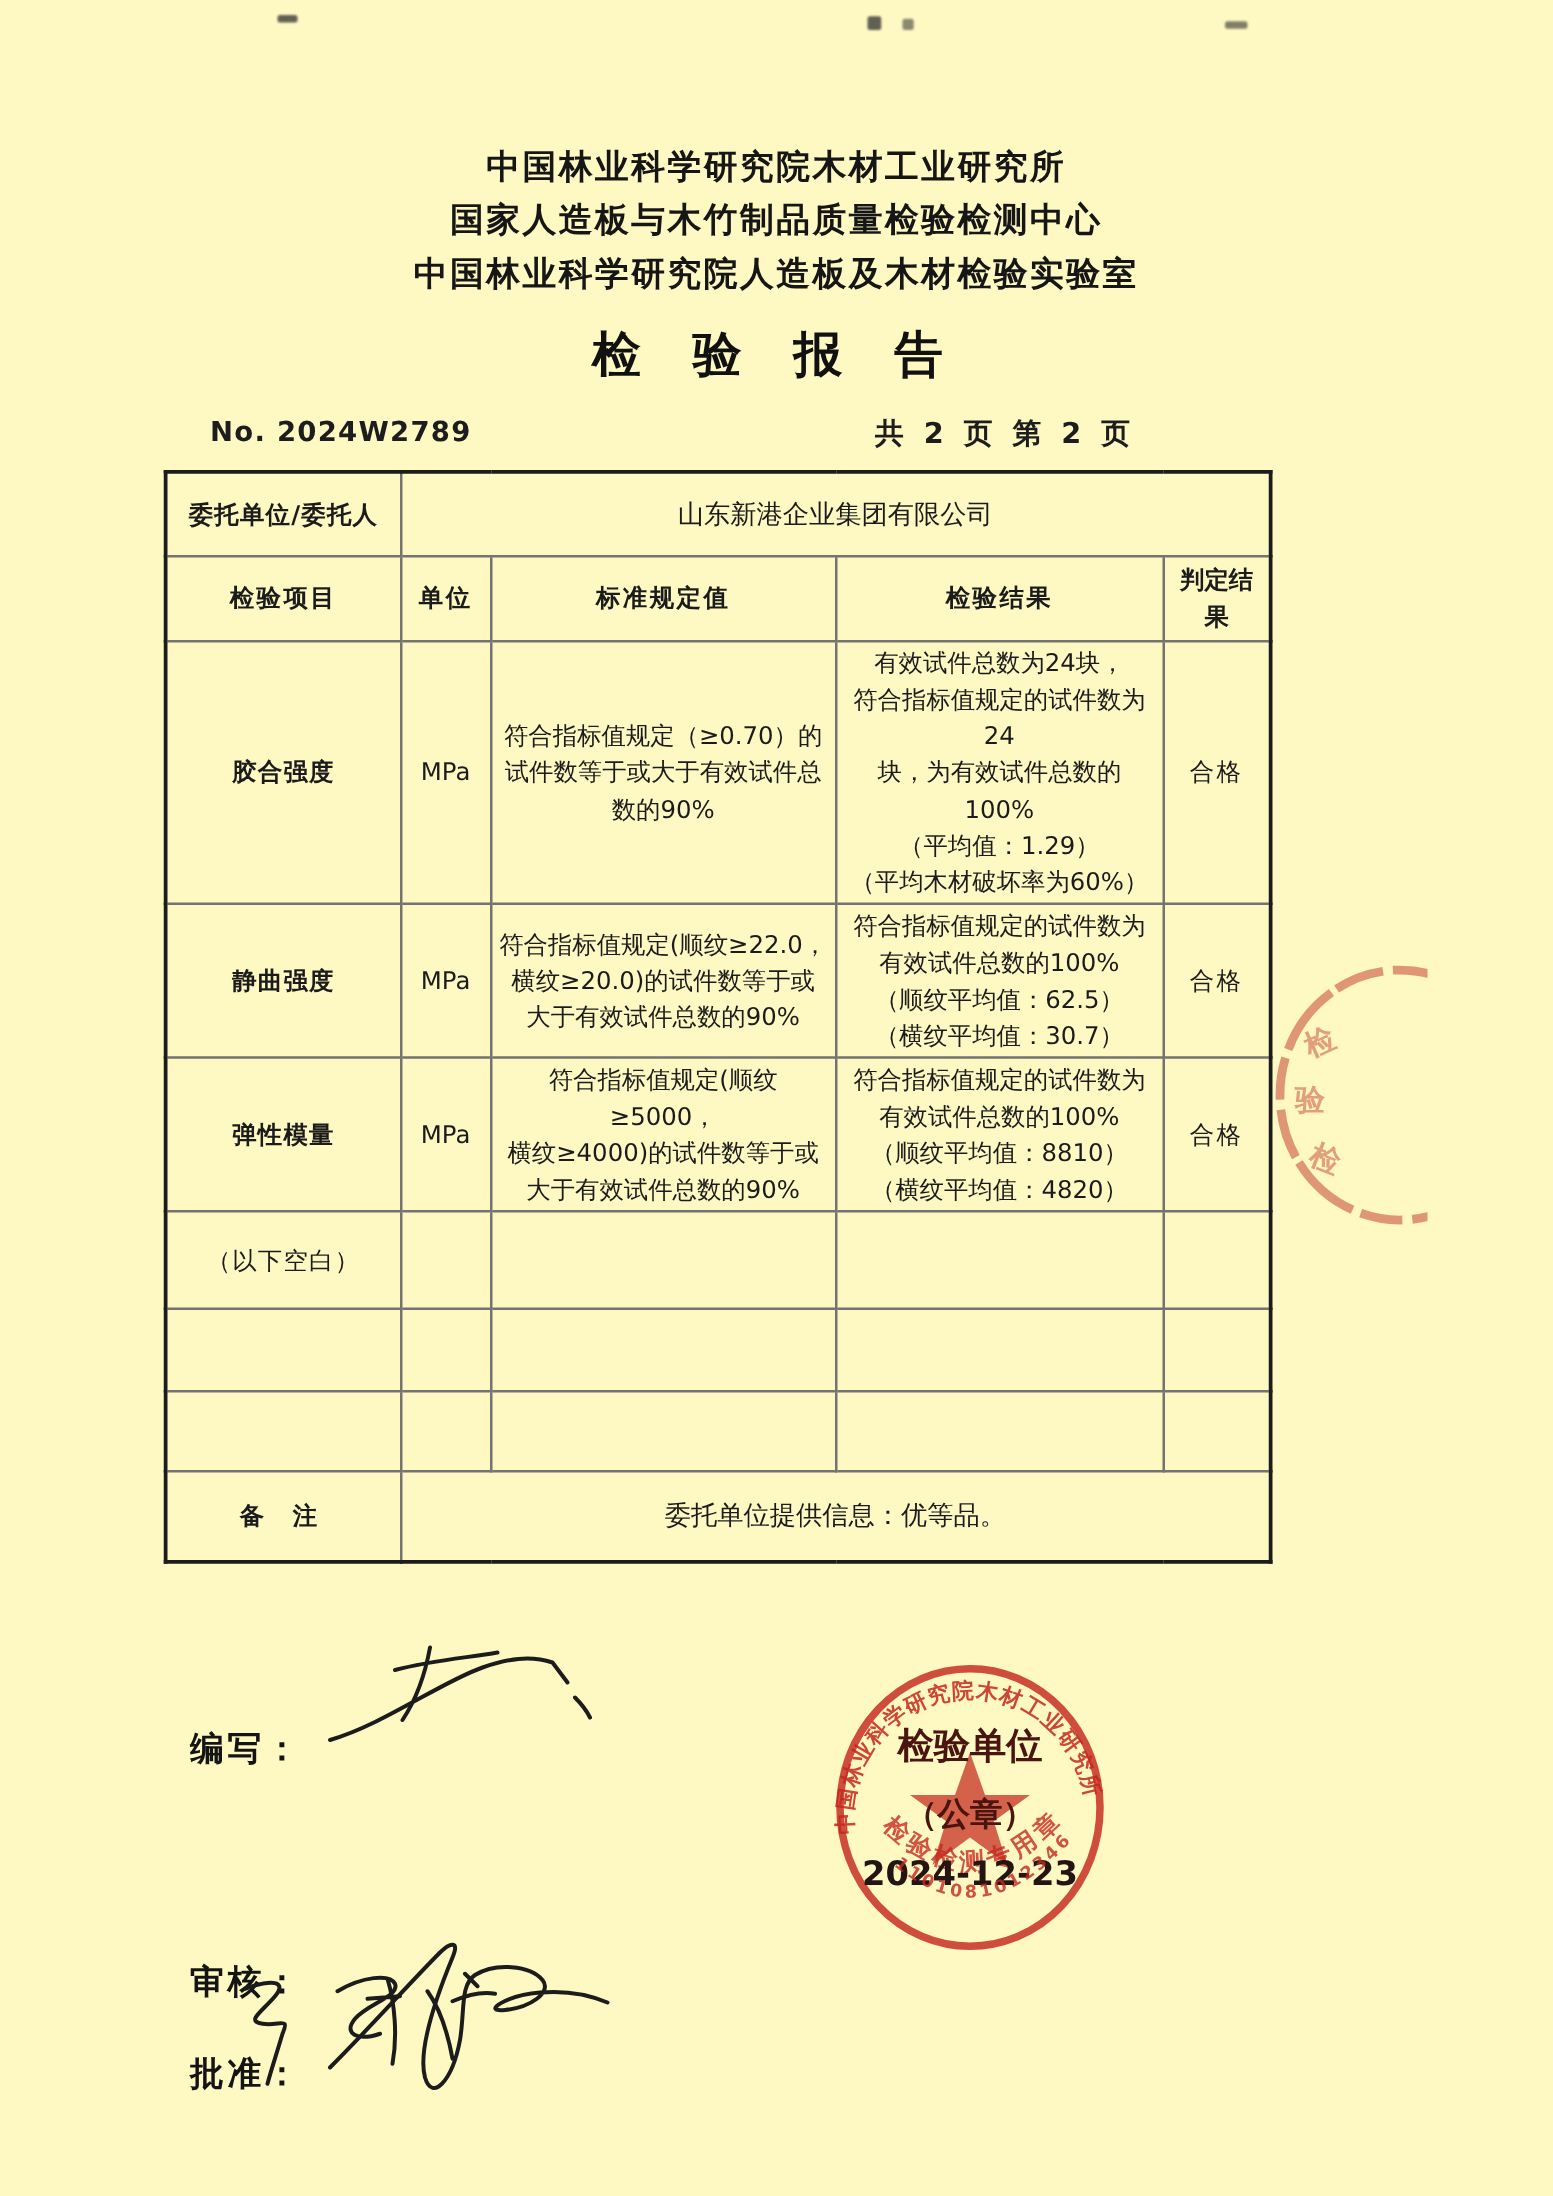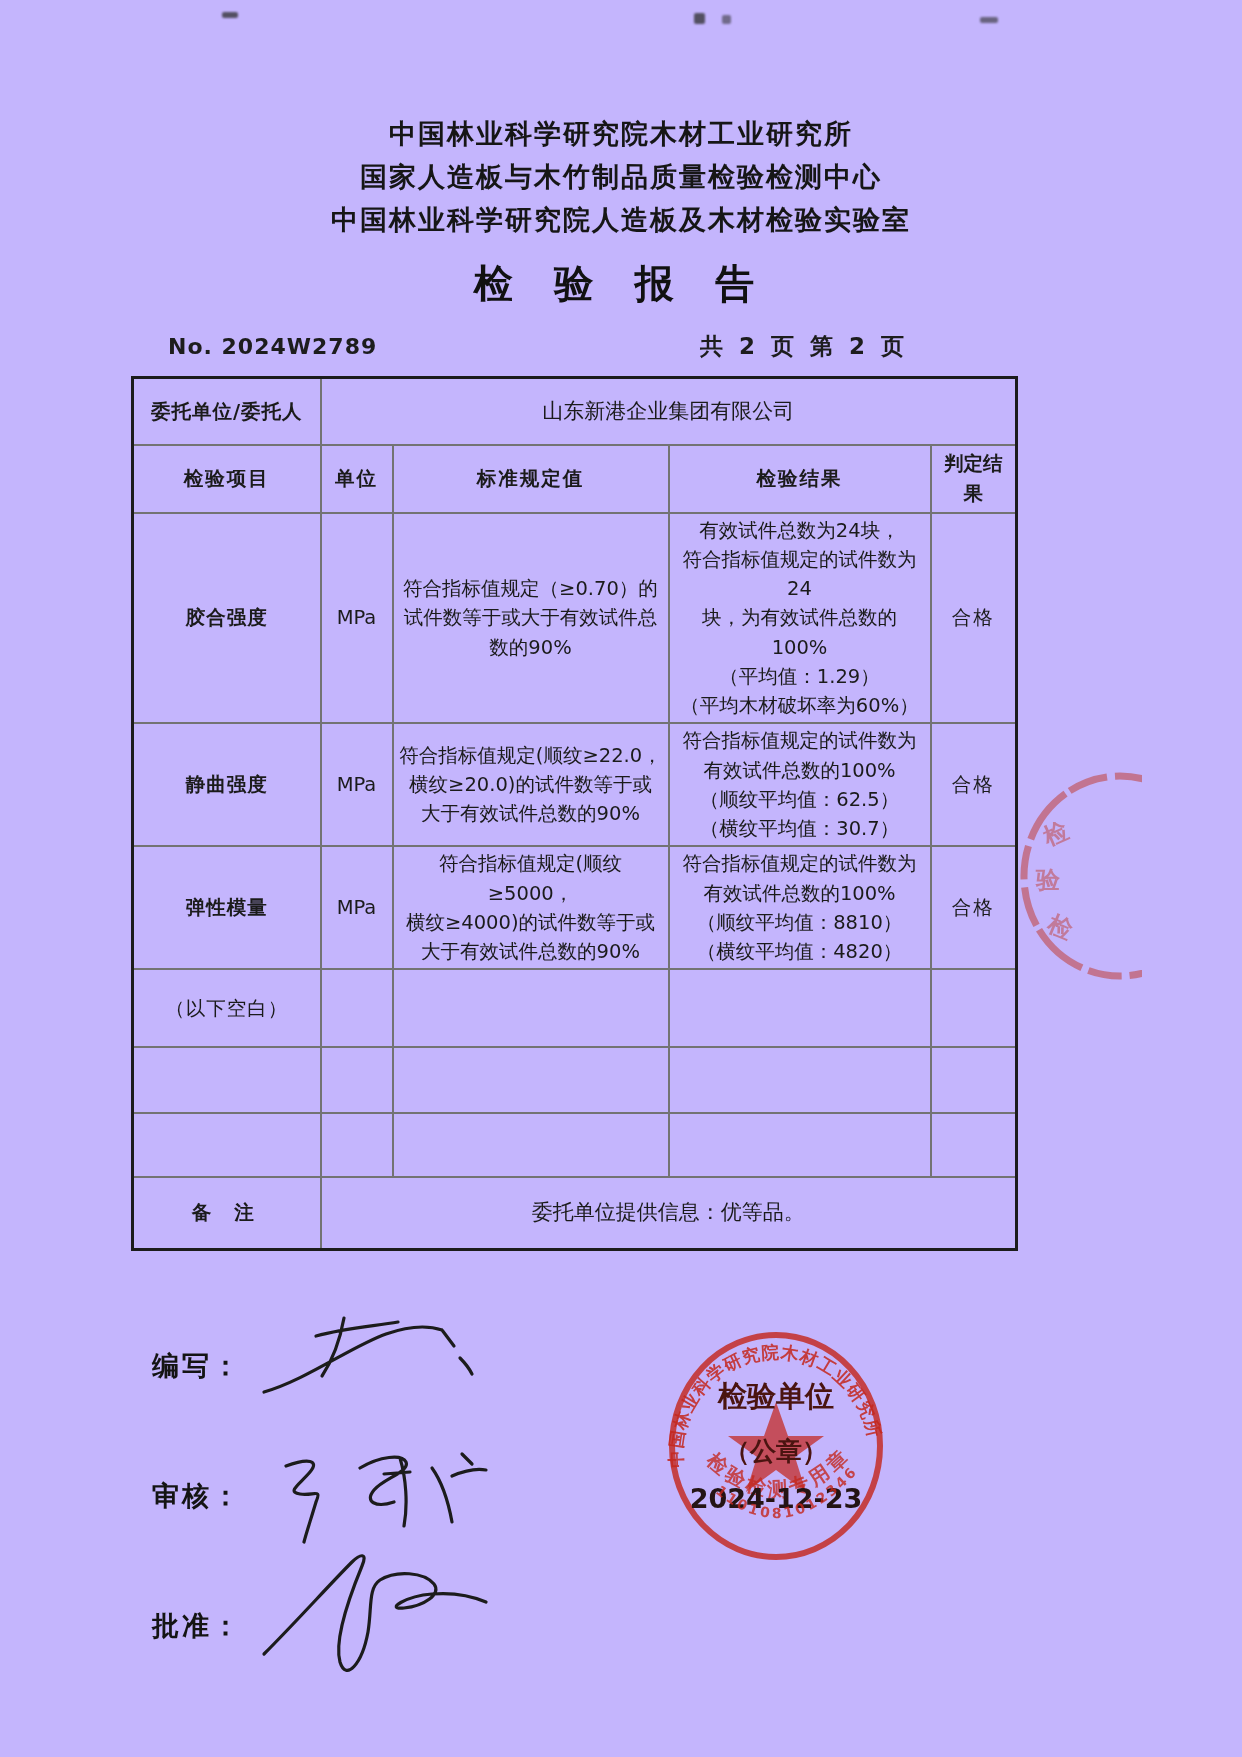--- a/index.html
+++ b/index.html
@@ -1,18 +1,18 @@
 <!DOCTYPE html>
 <html><head>
 <meta charset="utf-8">
 <style>
   html,body{margin:0;padding:0;background:#e8e8e6;}
   .page{
     position:relative; width:1242px; height:1757px; margin:0 auto;
-    background:#c4b5fd; overflow:hidden;
+    background:#fef9c3; overflow:hidden;
     font-family:"DejaVu Sans","Liberation Sans",sans-serif;
     color:#1d1d1d;
   }
   
   .hdr{position:absolute; top:112px; left:0; width:100%; text-align:center;}
   .hdr .org{font-size:27px; font-weight:700; line-height:43px; letter-spacing:2px; color:#161616;}
   .hdr .title{margin-top:16px; font-size:39px; font-weight:700; letter-spacing:14px; color:#111;text-align:center;}
   .noline{position:absolute; top:334px; left:168px; font-size:22px; font-weight:600; letter-spacing:1px;text-align:center;}
   .pageinfo{position:absolute; top:331px; left:700px; font-size:23px; font-weight:600; letter-spacing:4px;}
 
@@ -31,21 +31,21 @@
   td.hcell{font-size:21px; font-weight:600; letter-spacing:2px;}
   td.unit{font-size:19px; letter-spacing:0;}
   td.judge{font-size:21px; letter-spacing:2px;}
   tr.h-infoA{height:67px;} tr.h-infoB{height:67px;} tr.h-head{height:68px;padding-left:12px;}
   tr.h-r1{height:170px;} tr.h-r2{height:118px;} tr.h-r3{height:114px;}
   tr.h-r4{height:78px;} tr.h-r5{height:66px;} tr.h-r6{height:64px;}
   tr.h-remark{height:72px;}
 
   
   .sigrow{position:absolute; left:152px; display:flex; align-items:flex-start;}
-  .sigrow .siglab{font-size:27px; font-weight:700; letter-spacing:3px; color:#141414;}
+  .sigrow .siglab{font-size:27px; font-weight:700; letter-spacing:3px; color:#141414;margin-top:33px;}
   .sig-svg{margin-left:14px;}
   .sig-svg path{stroke:#1c1c1c; stroke-width:3.2; fill:none; stroke-linecap:round;}
 
   
   .stamp-main{position:absolute; left:656px; top:1326px; width:240px; height:240px;}
   .stamp-side{position:absolute; left:992px; top:768px; width:150px; height:220px;}
 
   
   .smudge{position:absolute; background:#2e2e2e; opacity:.75; filter:blur(1px); border-radius:2px;}
 </style>
@@ -155,21 +155,21 @@
     </tbody>
   </table>
 
   <div class="sigrow" style="top:1348px;">
     <span class="siglab">编写：</span>
     <svg class="sig-svg" width="230" height="120" viewBox="0 0 230 120" style="margin-top:-48px;">
       <path d="M88 18 C 84 40, 78 58, 66 76 M60 36 C 90 28, 120 26, 142 22 M8 92 C 50 80, 96 46, 130 34 C 150 27, 168 24, 186 30 M186 30 l 12 16 M204 58 q 8 8 12 16"></path>
     </svg>
   </div>
 
-  <div class="sigrow" style="top:1478px;">
+  <div class="sigrow" style="top:1534px;flex-direction:column;">
     <span class="siglab">审核：</span>
     <svg class="sig-svg" width="260" height="130" viewBox="0 0 260 130" style="margin-top:-40px;">
       <path d="M30 28 C 52 20, 64 22, 54 34 C 44 46, 30 54, 44 56 C 58 58, 66 50, 60 64 C 54 84, 50 96, 48 104"></path>
       <path d="M104 30 C 124 18, 146 16, 150 24 C 154 34, 128 40, 118 52 C 108 64, 120 70, 138 64 M128 36 l 26 -2 M144 20 C 150 40, 152 66, 148 88"></path>
       <path d="M176 30 C 186 44, 192 62, 196 84 M206 16 l 10 10 M196 38 c 14 -6, 24 -8, 34 -6"></path>
     </svg>
   </div>
 
   <div class="sigrow" style="top:1608px;">
     <span class="siglab">批准：</span>

